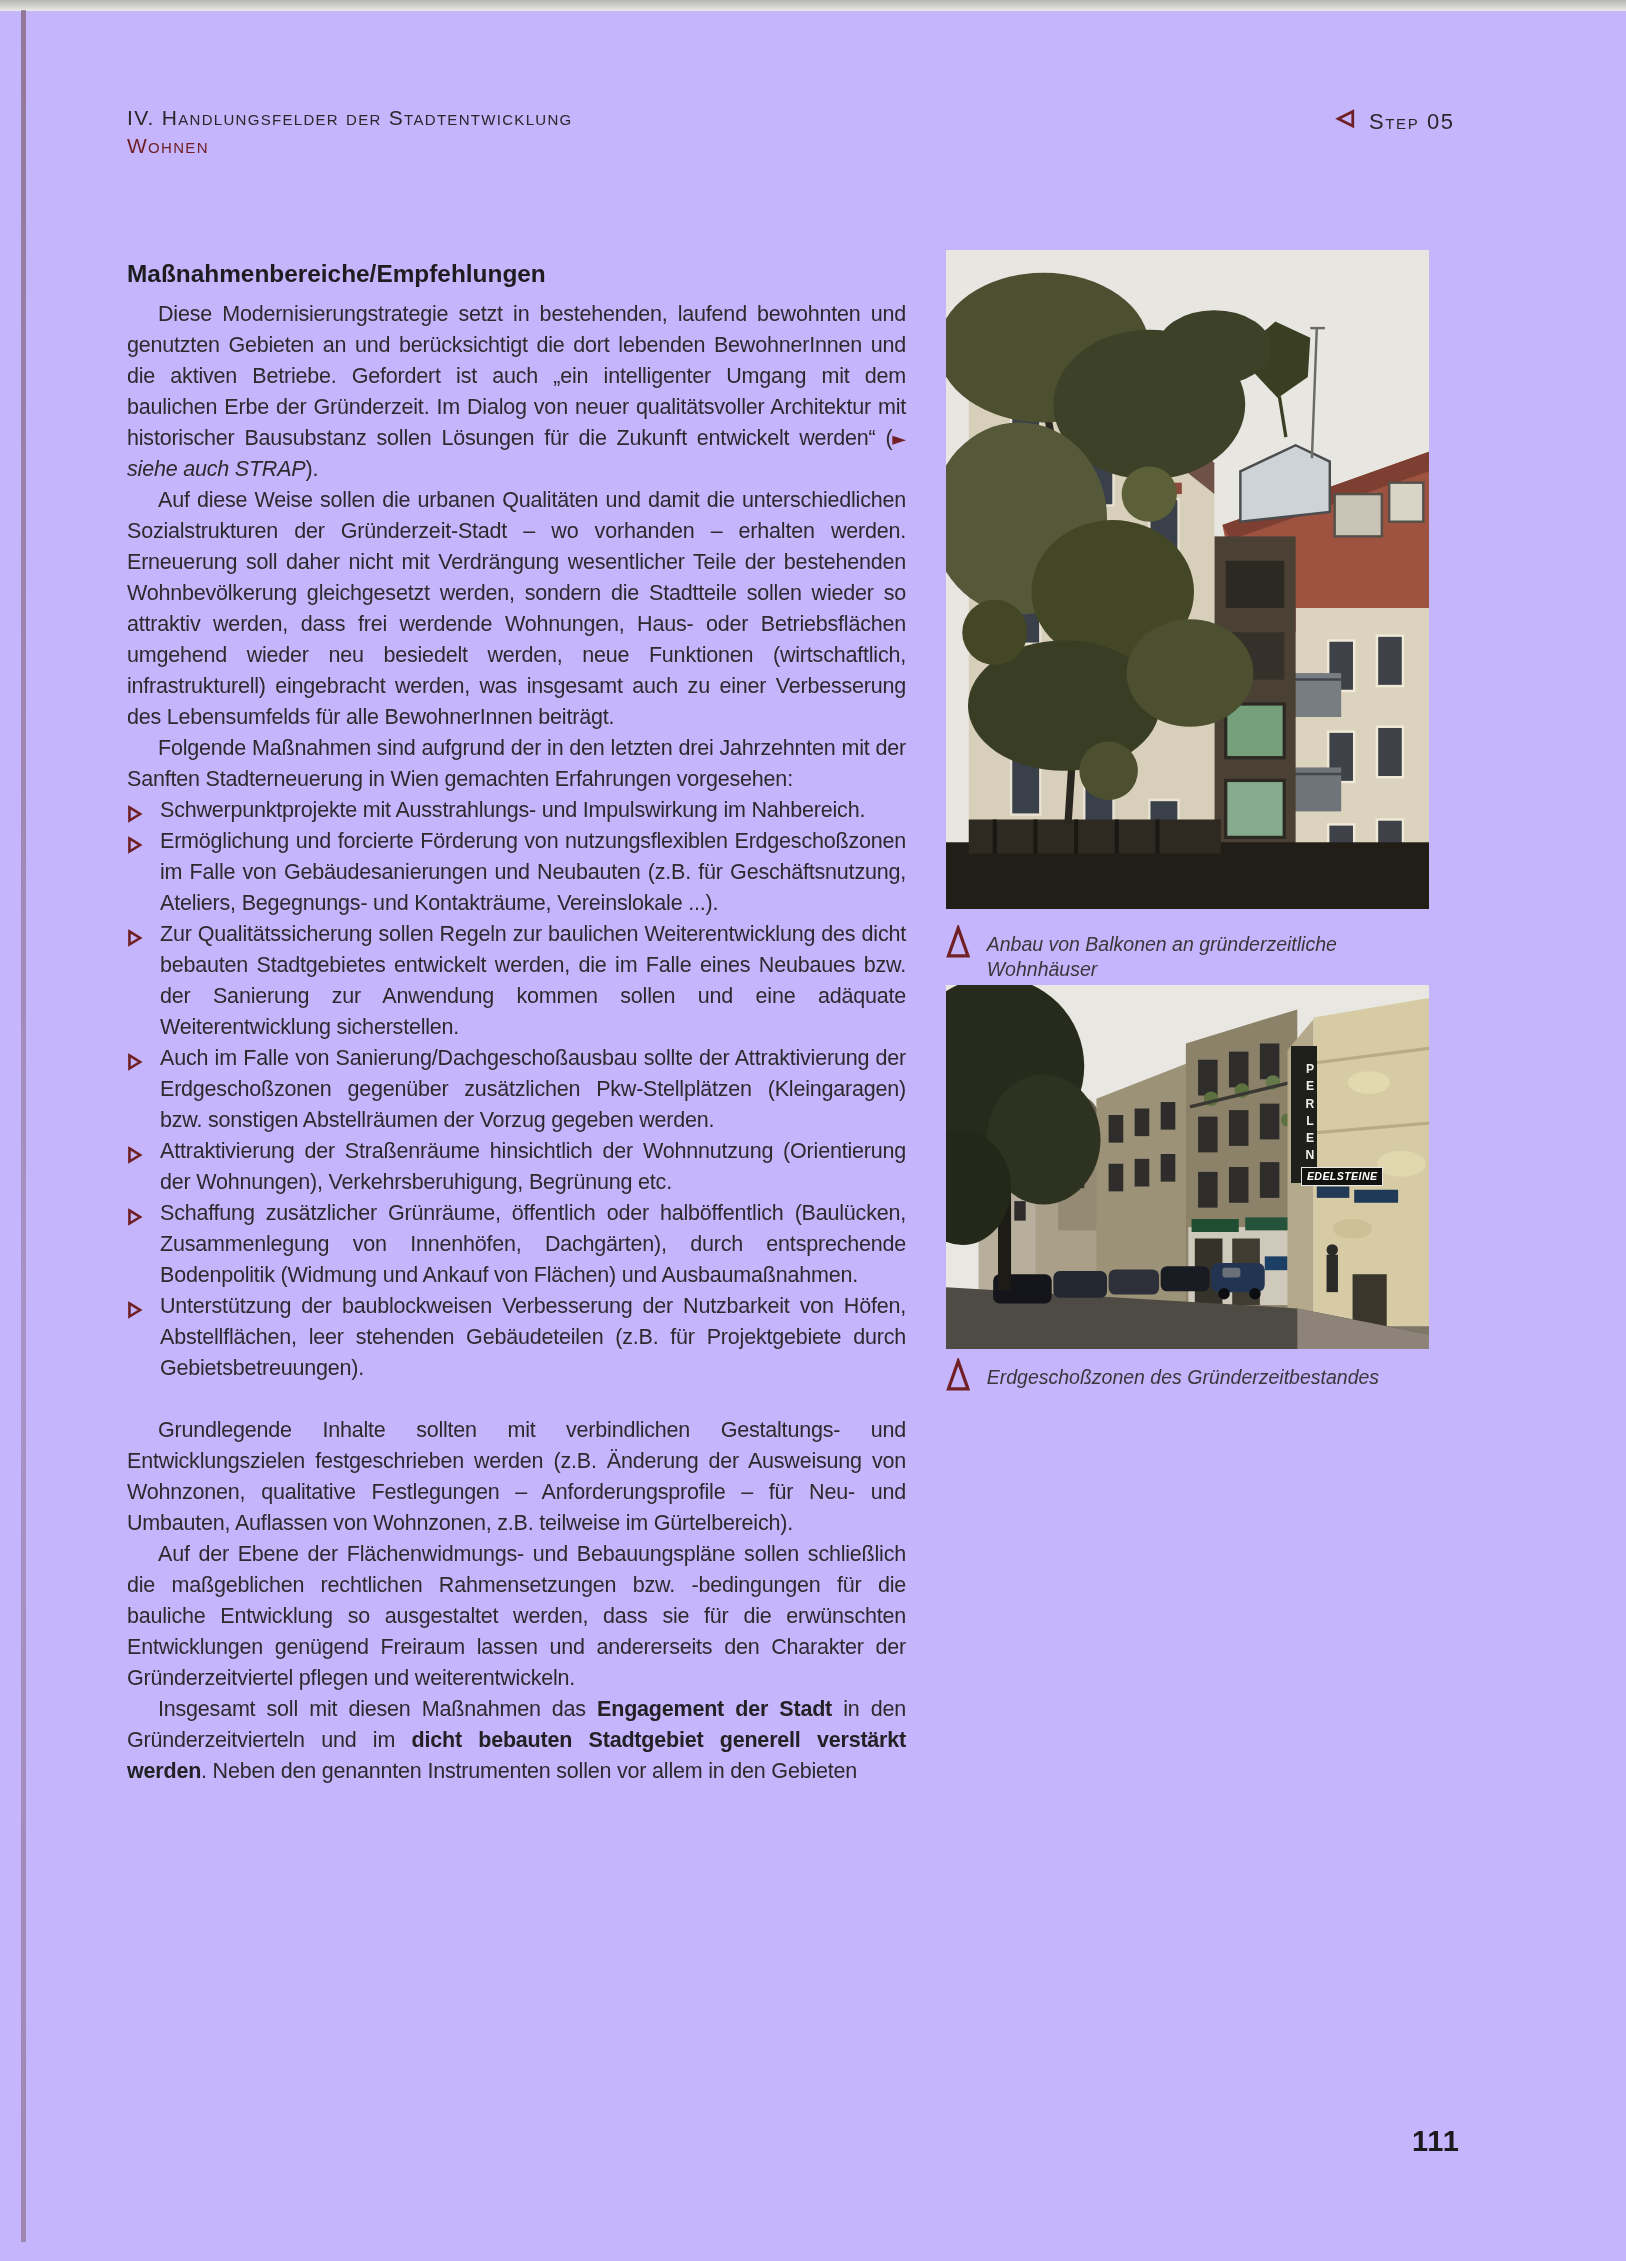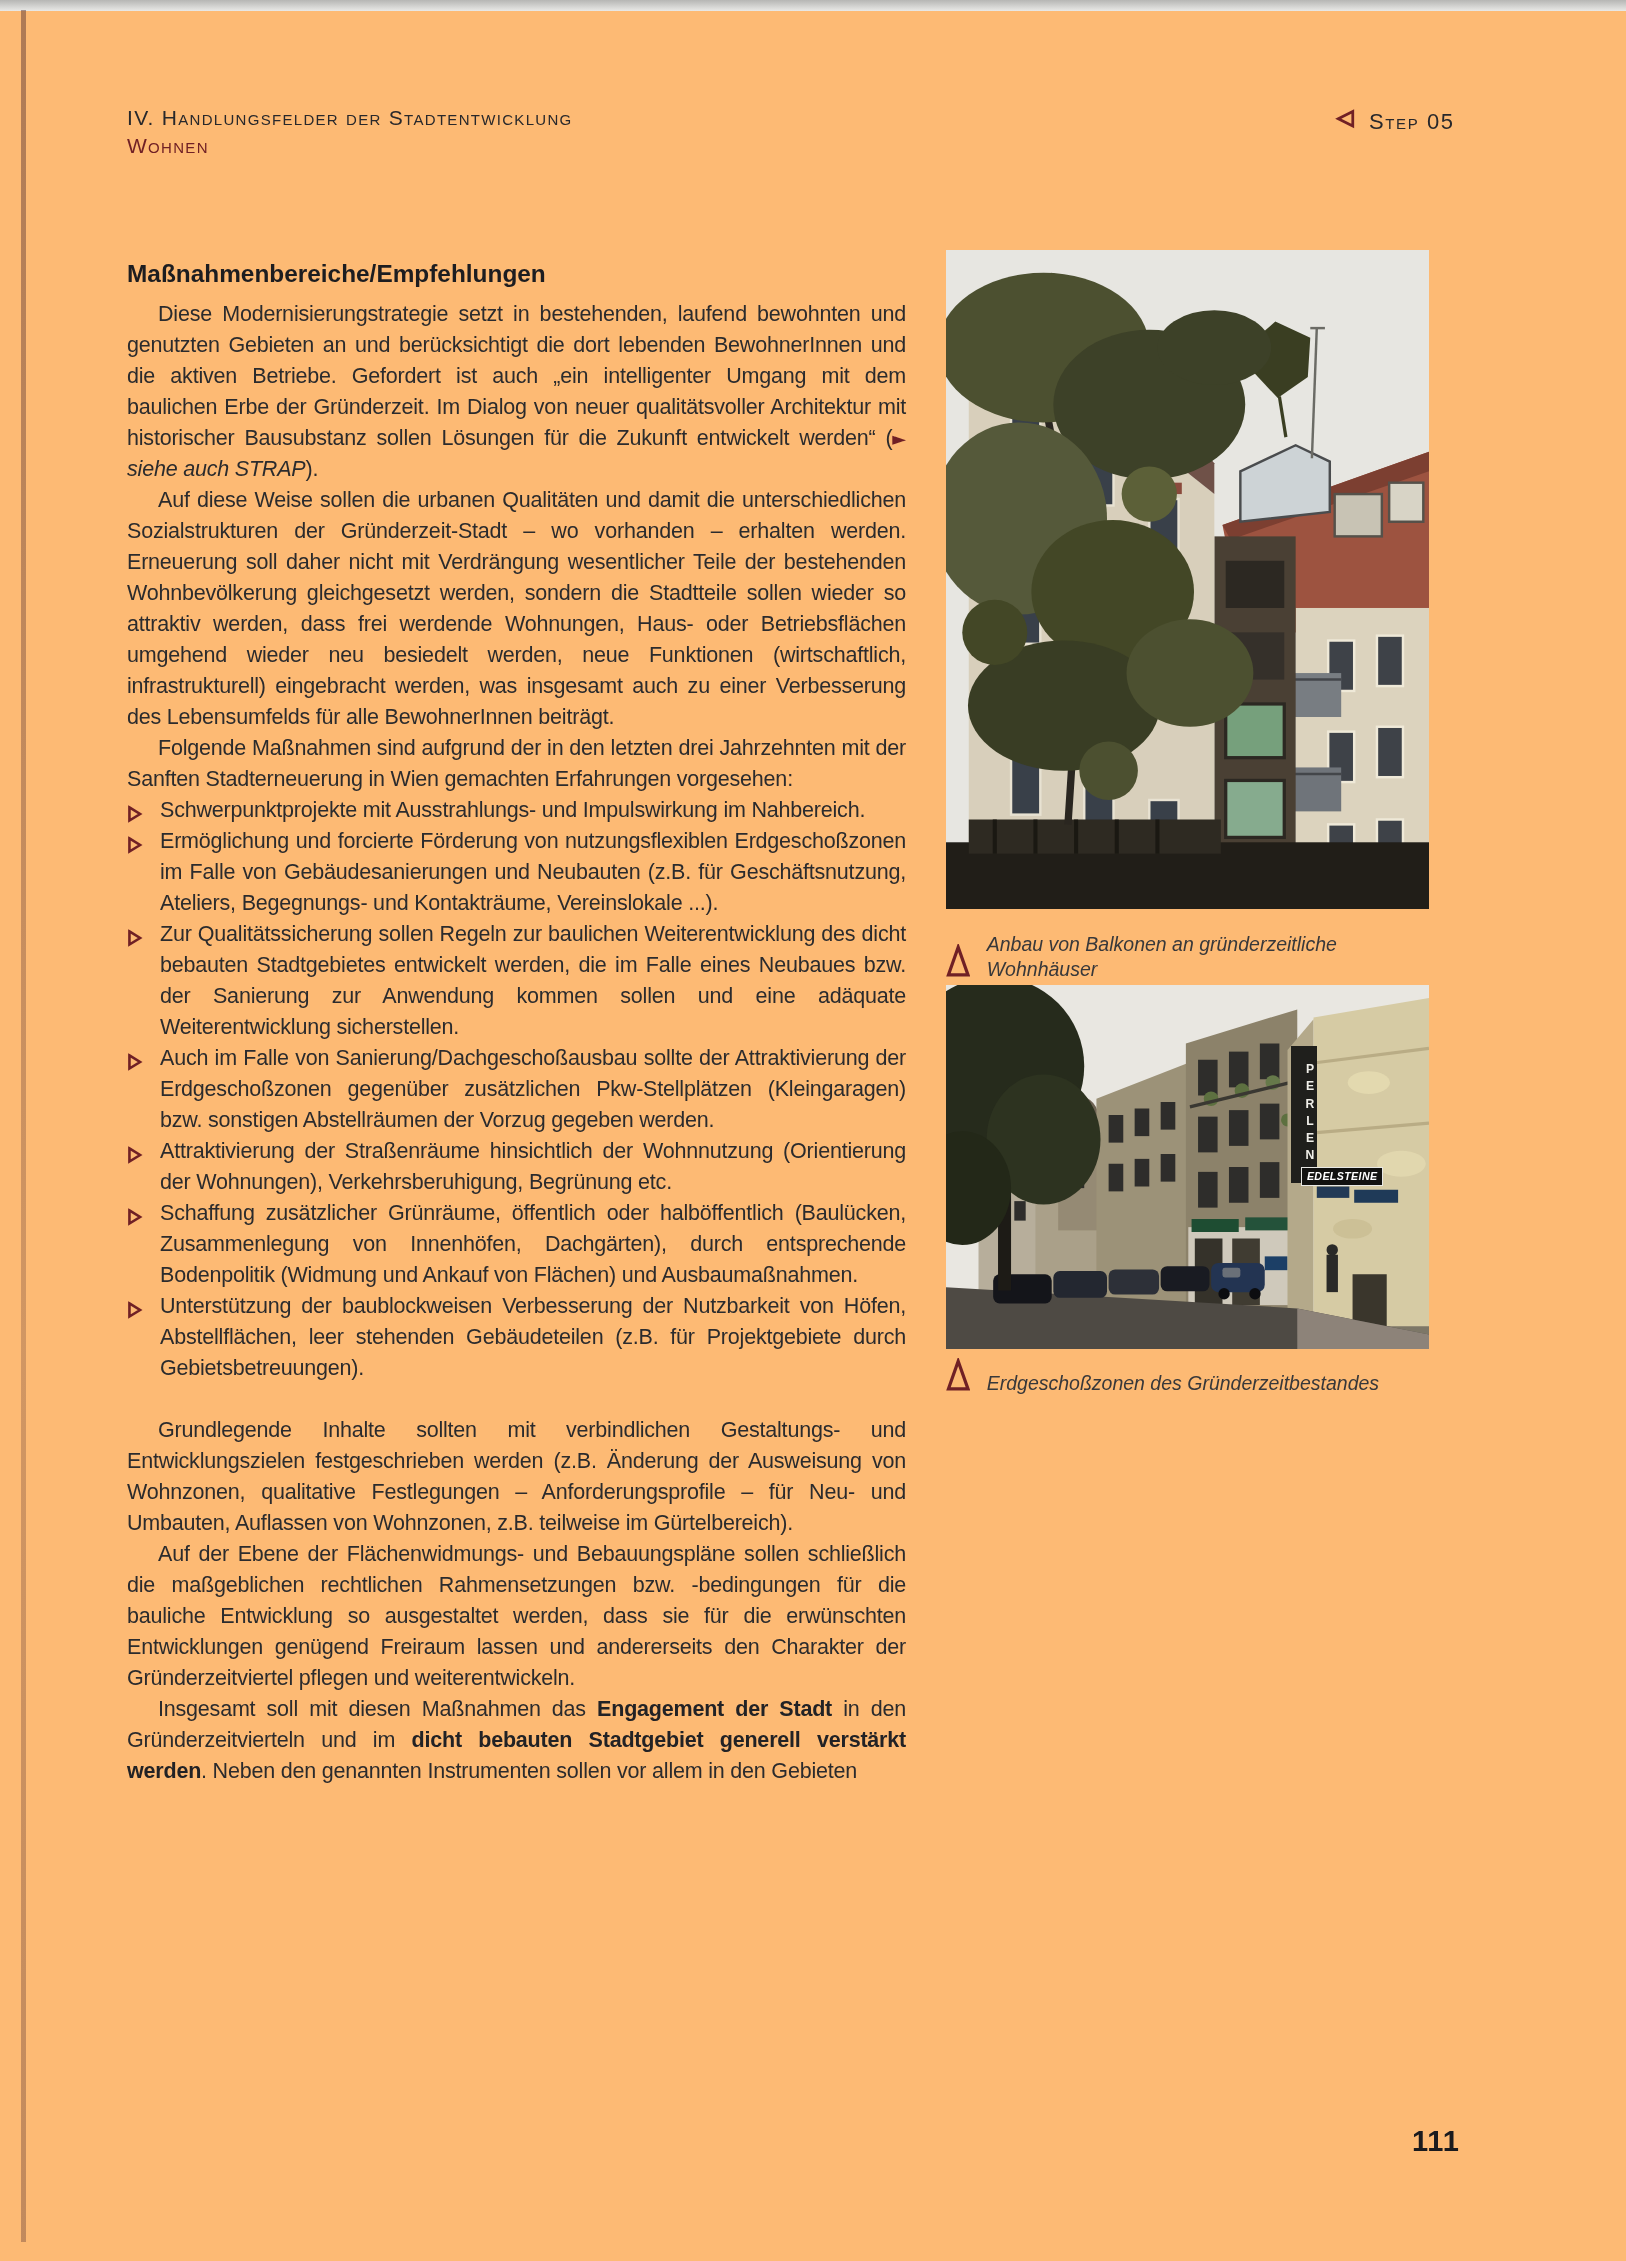--- a/index.html
+++ b/index.html
@@ -1,16 +1,16 @@
 <!DOCTYPE html>
 <html lang="de" style="font-size:13px"><head>
 <meta charset="utf-8">
 <style>
   html,body{margin:0;padding:0;background:#e6e6e4;}
-  #page{position:relative;width:1626px;height:2261px;background:#fdba74;overflow:hidden;
+  #page{position:relative;width:1626px;height:2261px;background:#c4b5fd;overflow:hidden;
         font-family:"Liberation Sans",sans-serif;color:#2b2b2d;}
   
   .scan-top{position:absolute;top:0;left:0;width:1626px;height:10.6px;
     background:linear-gradient(to bottom,#b6b6b4,#e9e9e7);}
   .scan-left{position:absolute;top:9.8px;left:21px;width:4.9px;height:2232px;
     background:linear-gradient(to bottom,rgba(96,58,54,.50),rgba(96,58,54,.28) 60%,rgba(96,58,54,.38));}
   
   .hdr-left{position:absolute;left:127px;top:104px;line-height:28px;}
   .hdr-caps{font-variant:small-caps;font-size:21px;letter-spacing:1.3px;font-weight:500;color:#28282b;}
   .hdr-caps.red{color:#702025;}
@@ -27,21 +27,21 @@
     text-align:justify;letter-spacing:-0.2px;color:#2b2b2d;}
   .li-marker{position:absolute;left:0;top:6.5px;}
   .ref-arrow{color:#702025;font-family:"DejaVu Sans",sans-serif;font-size:18px;}
   .ref-italic{font-style:italic;}
   b{font-weight:700;color:#222225;}
   
   .photo{position:absolute;overflow:hidden;background:#ddd;}
   .photo svg{position:absolute;left:0;top:0;width:100%;height:100%;}
   #photo1{left:946px;top:250px;width:483px;height:659px;}
   #photo2{left:946px;top:985px;width:483px;height:364px;}
-  .caption{position:absolute;width:483px;display:flex;align-items:flex-end;gap:16.3px;}
+  .caption{position:absolute;width:483px;display:flex;align-items:flex-start;gap:16.3px;}
   #caption1{left:946px;top:925px;}
   #caption2{left:946px;top:1358px;}
   .caption-text{font-style:italic;font-size:19.5px;line-height:24.4px;color:#38383a;padding-top:7.3px;}
   
   .sign-vertical{position:absolute;left:345px;top:61px;width:26px;height:130px;
     background:#1f1f1c;color:#f0efe9;font-weight:700;font-size:12.2px;letter-spacing:3.3px;
     writing-mode:vertical-rl;text-orientation:upright;text-align:center;padding:3.3px 0;}
   .sign-horizontal{position:absolute;left:355px;top:182px;background:#121210;color:#ffffff;
     font-size:10.6px;font-weight:700;font-style:italic;letter-spacing:0.4px;
     padding:2.4px 4.9px;border:1.6px solid #e8e8e4;}

